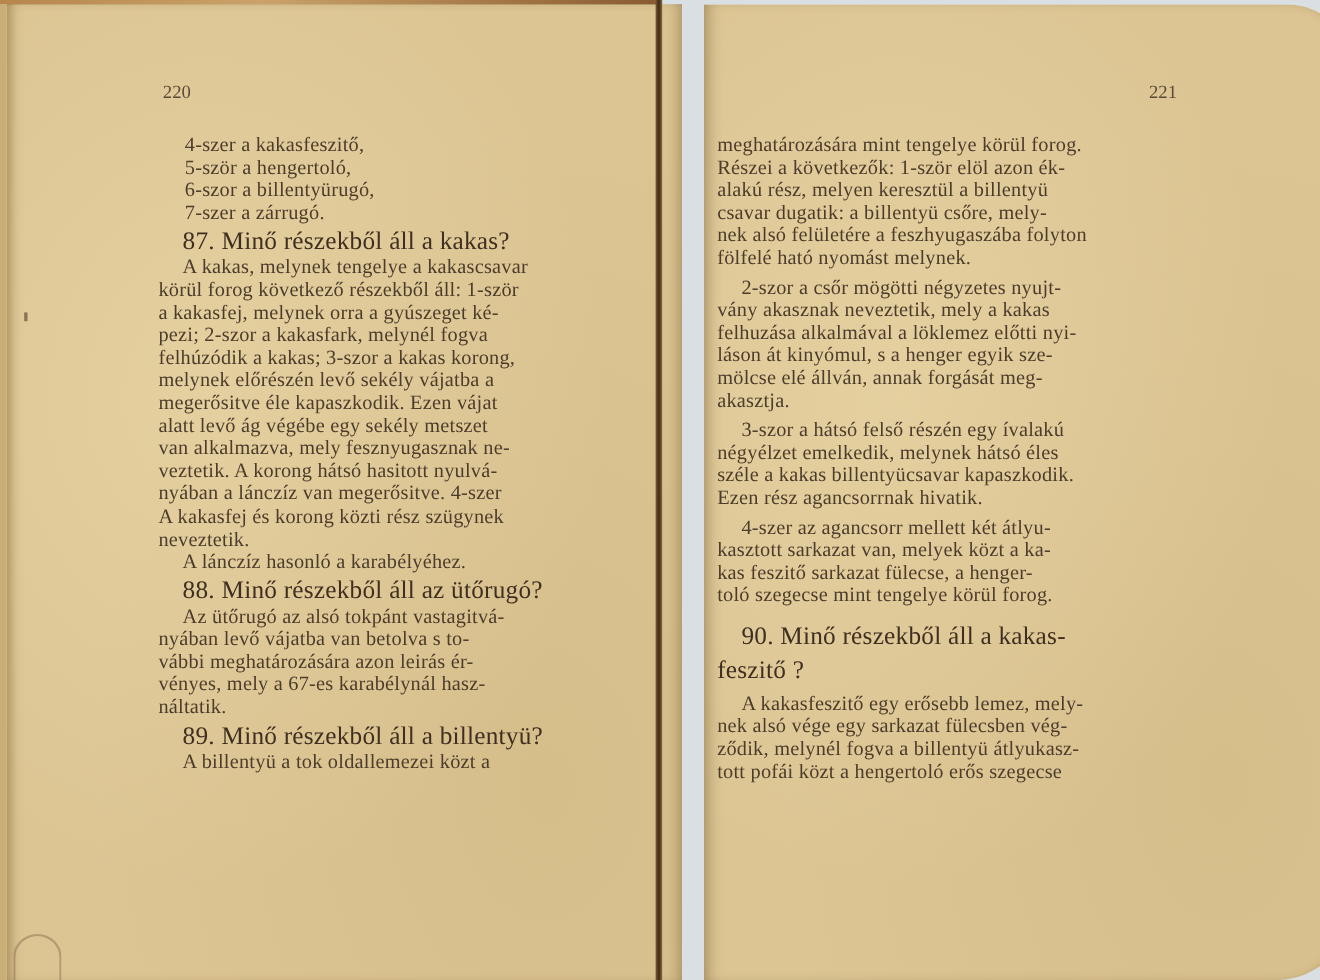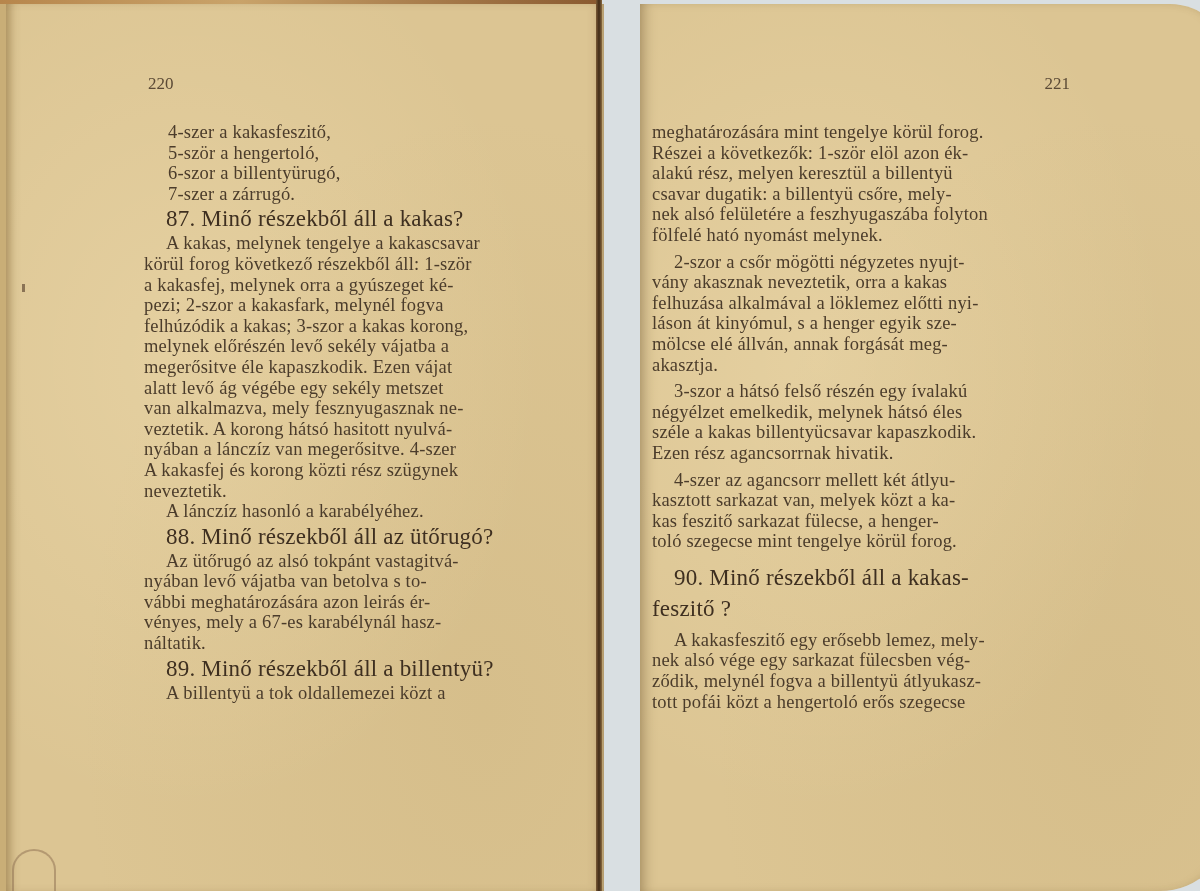--- a/index.html
+++ b/index.html
@@ -17,20 +17,21 @@
     background-image:
       radial-gradient(ellipse at 30% 40%, rgba(255,240,200,0.25), rgba(0,0,0,0) 60%),
       radial-gradient(ellipse at 80% 80%, rgba(170,140,80,0.12), rgba(0,0,0,0) 60%);
     color:#4a3b2a;
     font-family:"DejaVu Serif", "Liberation Serif", serif;
   }
   .page-left {
     left:0; width:598px;
     box-shadow: inset -10px 0 14px -8px rgba(90,65,30,0.45), inset 12px 0 10px -8px rgba(120,90,40,0.5);
     border-left:6px solid #c9ae77;
+    padding-left:16px;
   }
   .page-right {
     left:600px; width:590px;
     border-top-right-radius:60px;
     border-bottom-right-radius:70px;
     box-shadow: inset 10px 0 14px -8px rgba(90,65,30,0.5), inset -8px 0 10px -6px rgba(150,120,70,0.35);
     margin-left: 40px;
   }
   .top-edge {
     position:absolute; left:0; top:0; width:598px; height:5px;
@@ -128,21 +129,21 @@
     <div class="text">
       <span class="ln">meghatározására mint tengelye körül forog.</span>
       <span class="ln">Részei a következők: 1-ször elöl azon ék-</span>
       <span class="ln">alakú rész, melyen keresztül a billentyü</span>
       <span class="ln">csavar dugatik: a billentyü csőre, mely-</span>
       <span class="ln">nek alsó felületére a feszhyugaszába folyton</span>
       <span class="ln">fölfelé ható nyomást melynek.</span>
       <span class="gap-sm"></span>
 
       <span class="ln ind">2-szor a csőr mögötti négyzetes nyujt-</span>
-      <span class="ln">vány akasznak neveztetik, orra a kakas</span>
+      <span class="ln">vány akasznak neveztetik, mely a kakas</span>
       <span class="ln">felhuzása alkalmával a löklemez előtti nyi-</span>
       <span class="ln">láson át kinyómul, s a henger egyik sze-</span>
       <span class="ln">mölcse elé állván, annak forgását meg-</span>
       <span class="ln">akasztja.</span>
       <span class="gap-sm"></span>
 
       <span class="ln ind">3-szor a hátsó felső részén egy ívalakú</span>
       <span class="ln">négyélzet emelkedik, melynek hátsó éles</span>
       <span class="ln">széle a kakas billentyücsavar kapaszkodik.</span>
       <span class="ln">Ezen rész agancsorrnak hivatik.</span>

